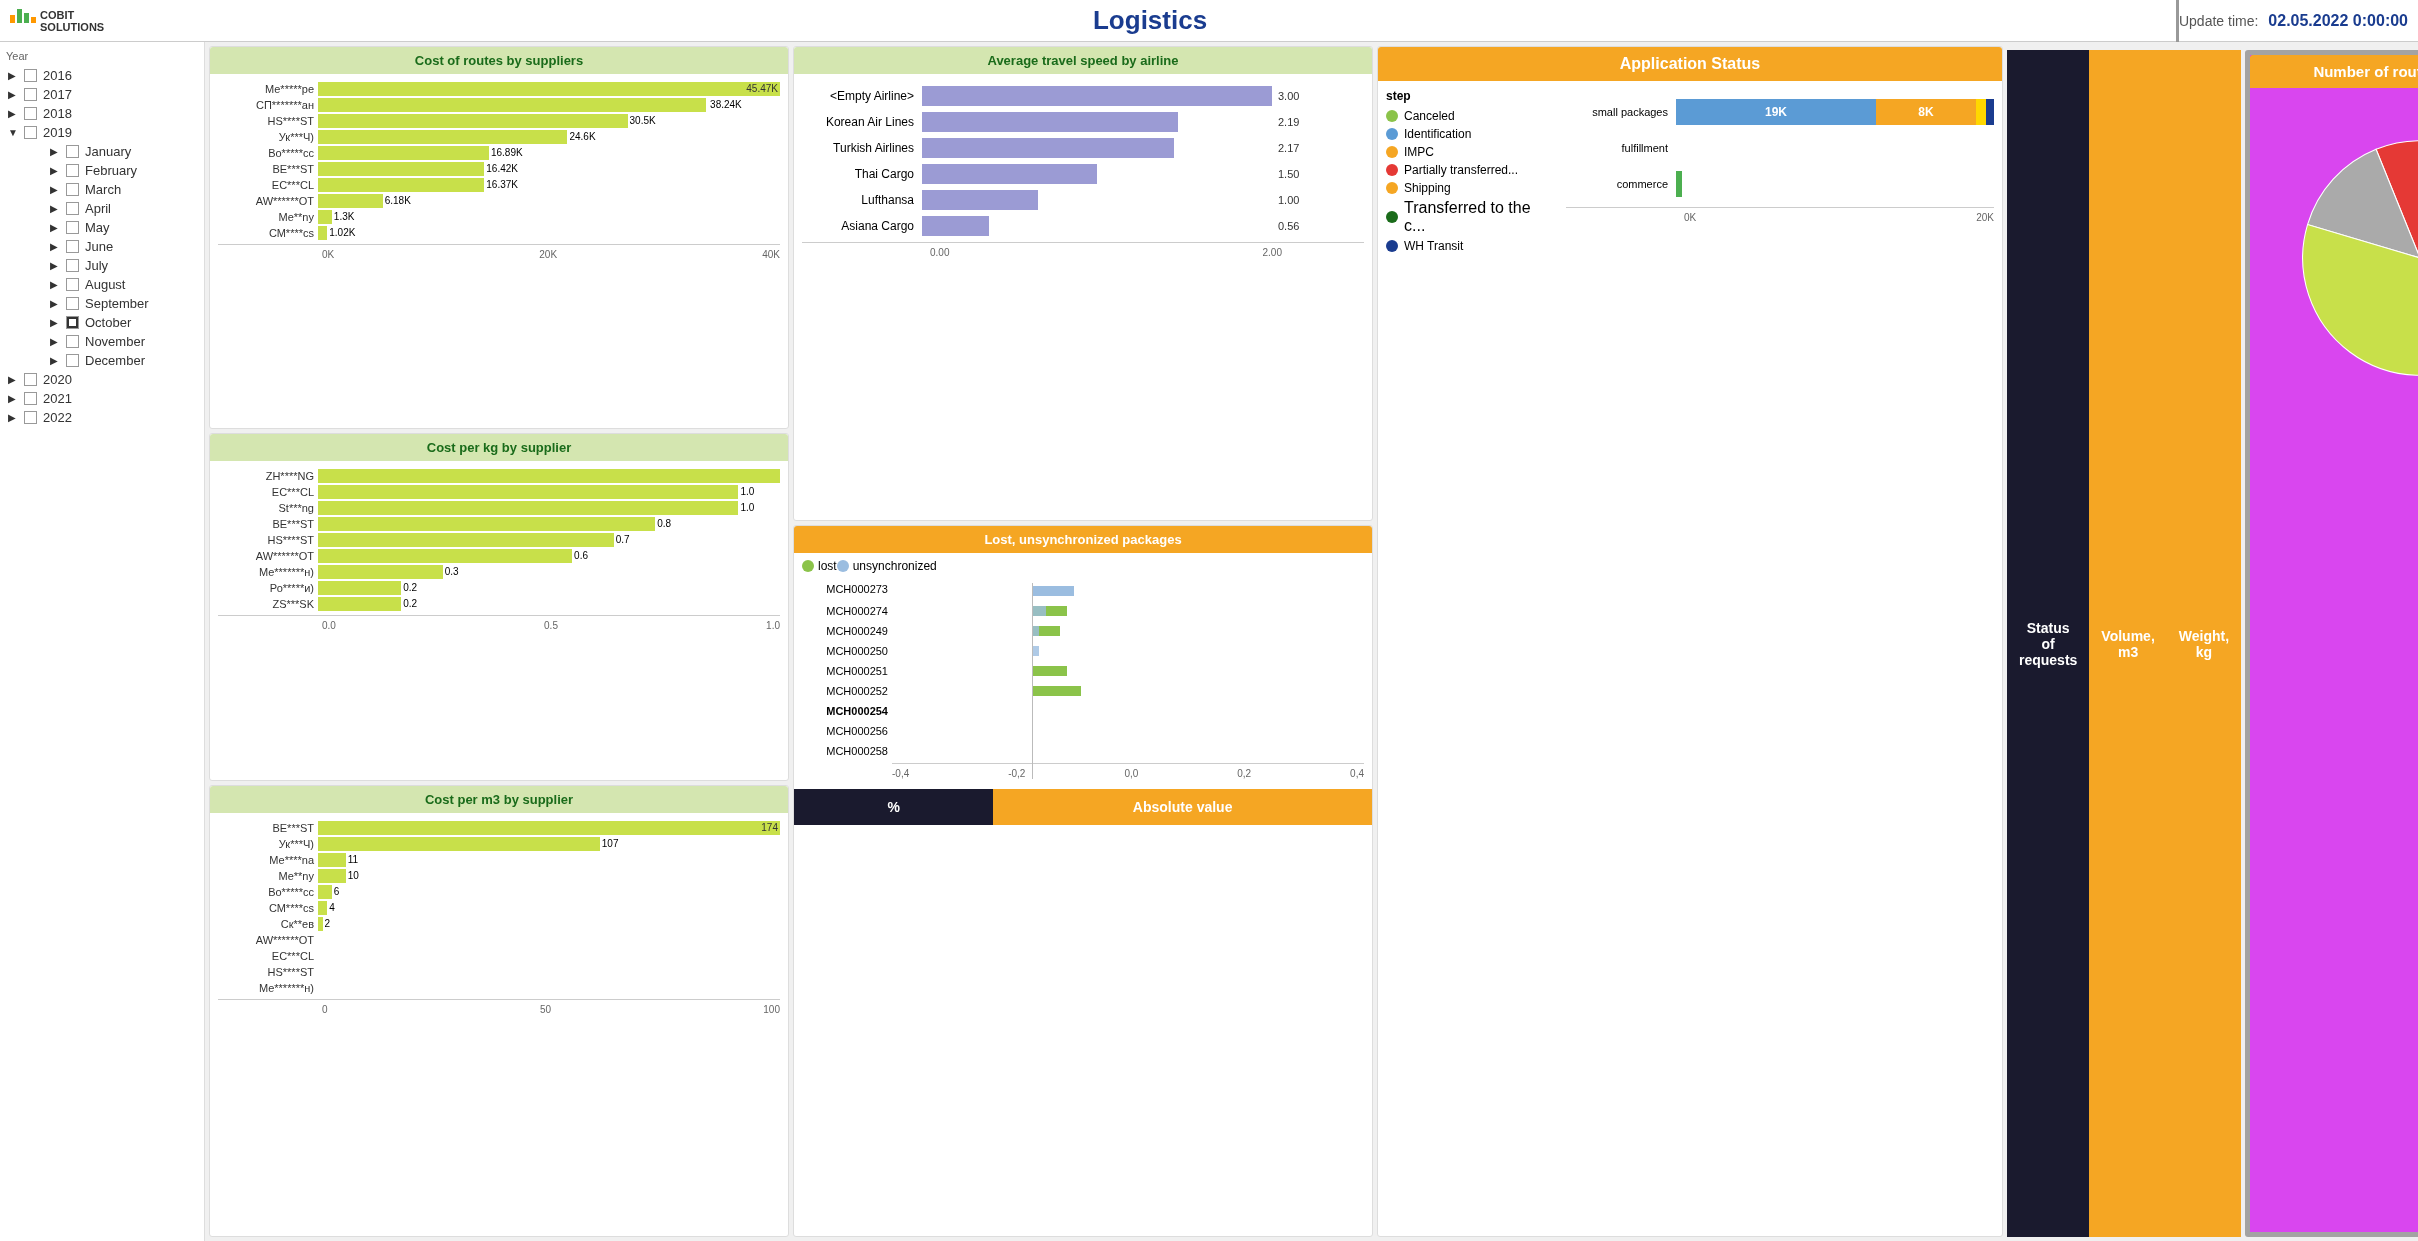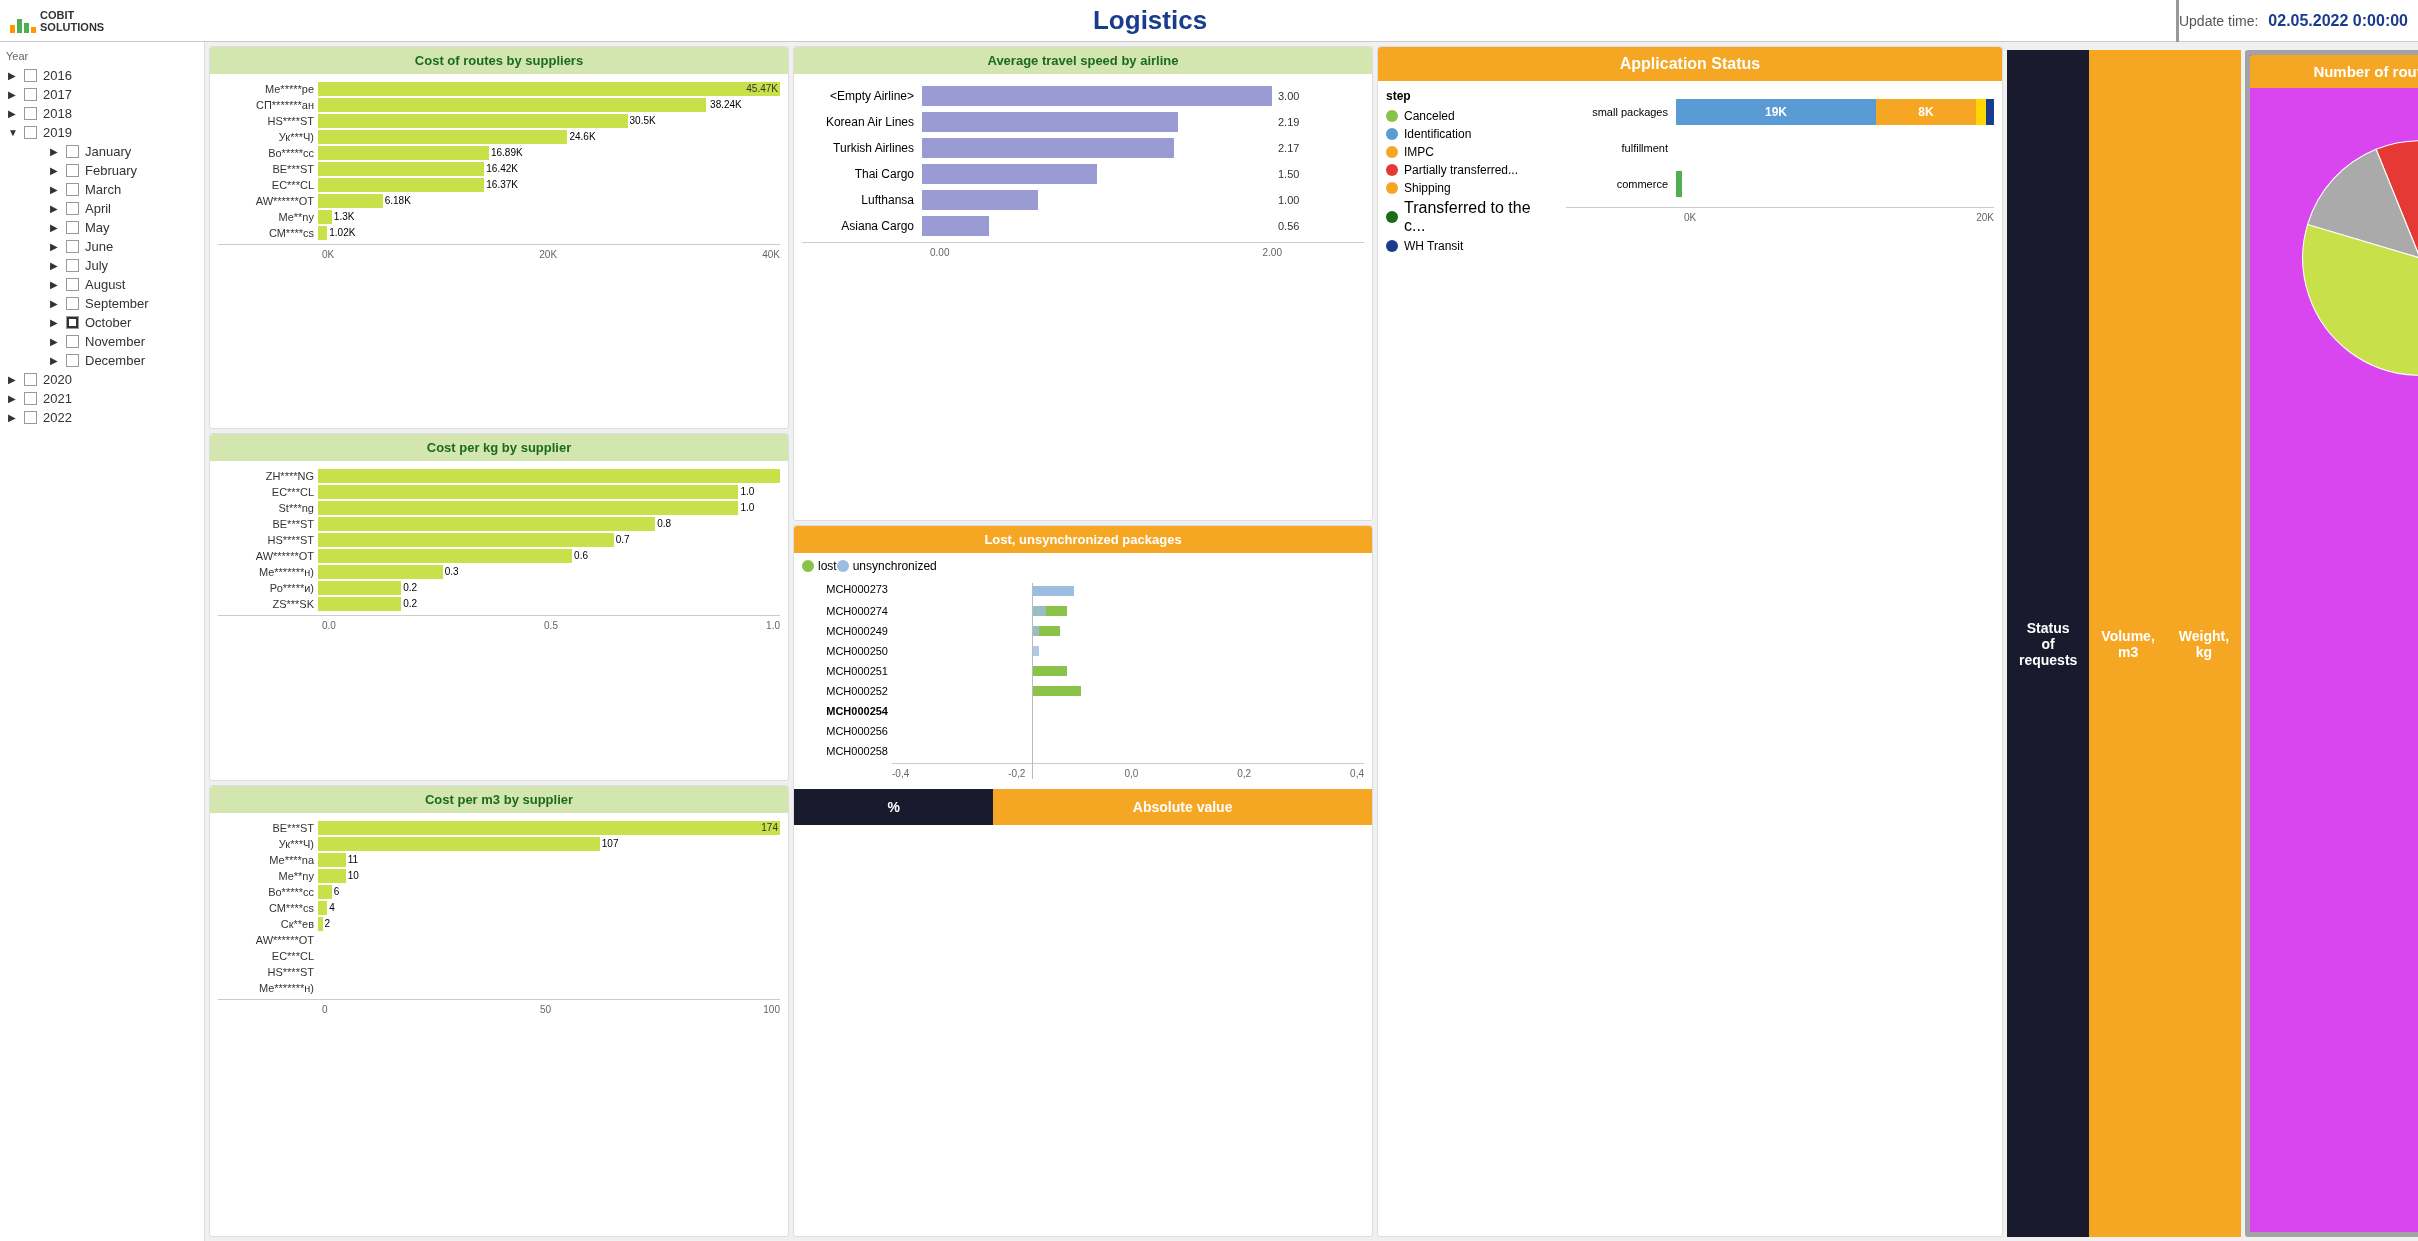--- a/index.html
+++ b/index.html
@@ -1,20 +1,20 @@
 <!DOCTYPE html>
 <html><head>
   <meta charset="utf-8">
   <style>
     * { box-sizing: border-box; margin: 0; padding: 0; }
     body { font-family: Arial, sans-serif; font-size: 12px; background: #f0f0f0; width: 2418px; min-height: 1241px; overflow: hidden; }
     
     
     .header { display: flex; align-items: center; background: white; border-bottom: 1px solid #ccc; height: 42px; padding: 0 10px; }
-    .logo { display: flex; align-items: flex-end; gap: 4px; margin-right: 20px; }
+    .logo { display: flex; align-items: flex-start; gap: 4px; margin-right: 20px; }
     .logo-bars { display: flex; align-items: flex-end; gap: 2px; }
     .logo-bar { width: 5px; background: #4caf50; }
     .logo-bar:nth-child(1) { height: 8px; background: #ff9800; }
     .logo-bar:nth-child(2) { height: 14px; background: #4caf50; }
     .logo-bar:nth-child(3) { height: 10px; background: #4caf50; }
     .logo-bar:nth-child(4) { height: 6px; background: #ff9800; }
     .logo-text { font-size: 11px; font-weight: bold; color: #333; }
     .header-title { flex: 1; text-align: center; font-size: 26px; font-weight: bold; color: #1a3c8f; }
     .header-update { display: flex; align-items: center; gap: 10px; font-size: 14px; }
     .header-divider { width: 3px; height: 42px; background: #999; }

